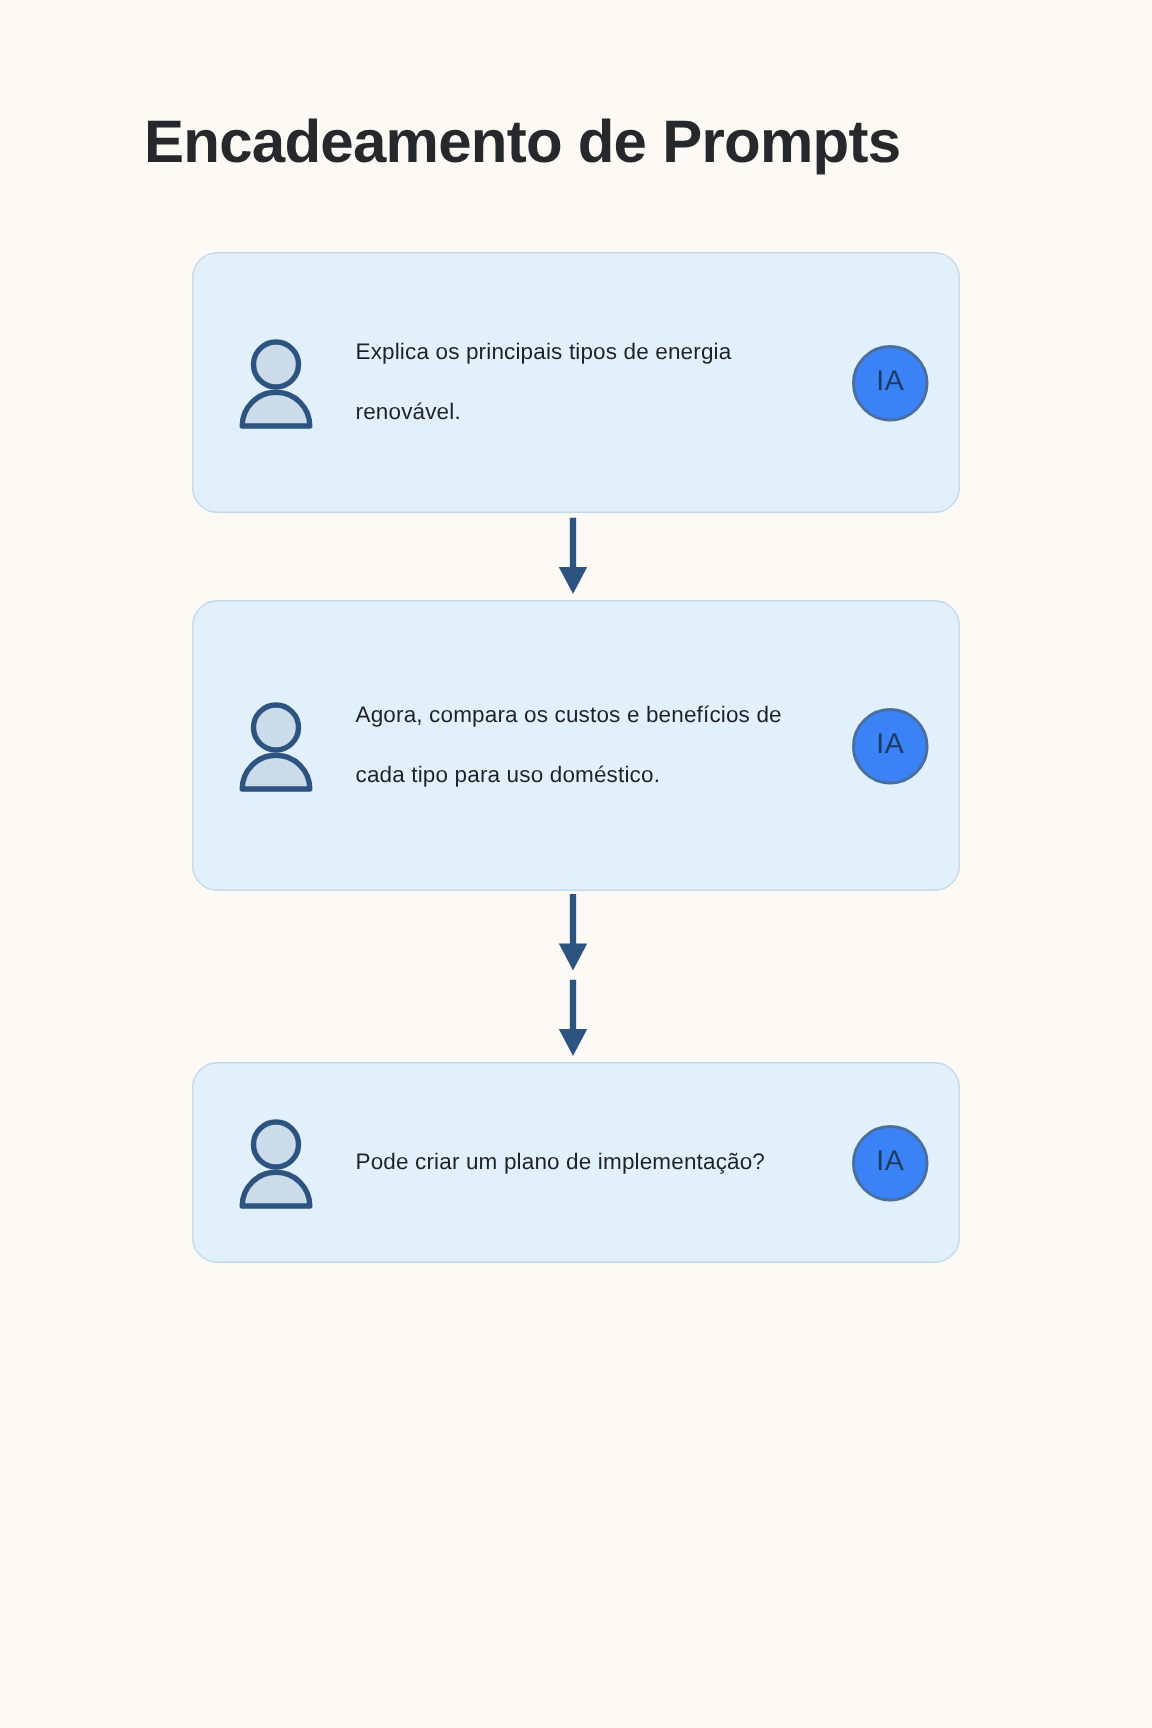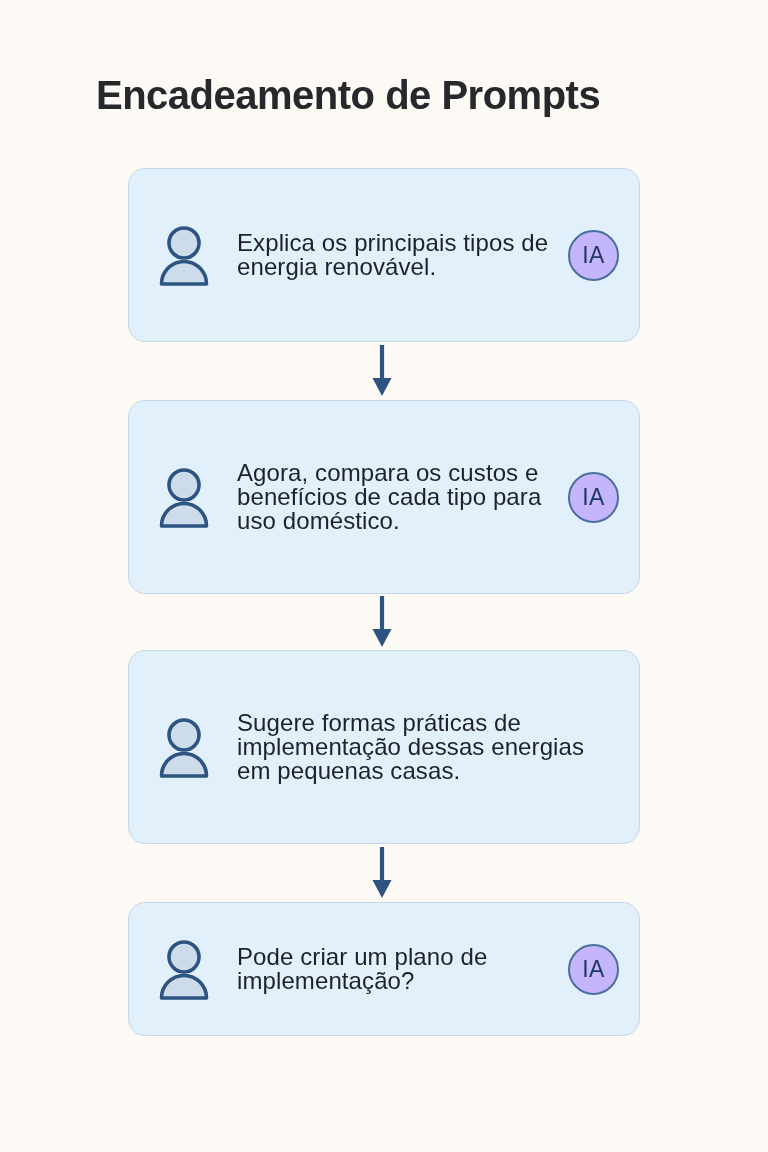--- a/index.html
+++ b/index.html
@@ -60,38 +60,38 @@
   .card-icon {
     flex: 0 0 auto;
     width: 58px;
     height: 62px;
     margin-right: 24px;
     display: block;
   }
 
   .card-text {
     flex: 1 1 auto;
-    font-size: 24px;
-    line-height: 24px;
+    font-size: 15px;
+    line-height: 40px;
     color: #1e2228;
     letter-spacing: 0.1px;
     padding-right: 8px;
   }
 
   .card-badge {
     flex: 0 0 auto;
     width: 47px;
     height: 47px;
     border-radius: 50%;
     border: 2.4px solid #4a6f9e;
-    background: #c4b5fd;
+    background: #3b82f6;
     display: flex;
     align-items: center;
     justify-content: center;
-    font-size: 23px;
+    font-size: 19px;
     font-weight: 400;
     color: #1d3b61;
     letter-spacing: 0.3px;
     margin-left: 10px;
   }
 
   .badge-spacer {
     flex: 0 0 auto;
     width: 0px;
     height: 47px;
@@ -153,28 +153,20 @@
       <div class="card-badge">IA</div>
     </div>
 
     <div class="connector conn-2">
       <svg width="22" height="52" viewBox="0 0 22 52">
         <line x1="11" y1="0" x2="11" y2="36" stroke="#2d5480" stroke-width="4.2"></line>
         <path d="M11 51 L1.5 33 L20.5 33 Z" fill="#2d5480"></path>
       </svg>
     </div>
 
-    <div class="card card-3">
-      <svg class="card-icon" viewBox="0 0 58 62">
-        <circle cx="29" cy="19" r="15" fill="#ccdcea" stroke="#2d5480" stroke-width="3.6"></circle>
-        <path d="M6.5 60 A22.5 22.5 0 0 1 51.5 60 Z" fill="#ccdcea" stroke="#2d5480" stroke-width="3.6" stroke-linejoin="round"></path>
-      </svg>
-      <div class="card-text">Sugere formas práticas de implementação dessas energias em pequenas casas.</div>
-      <div class="badge-spacer"></div>
-    </div>
 
     <div class="connector conn-3">
       <svg width="22" height="52" viewBox="0 0 22 52">
         <line x1="11" y1="0" x2="11" y2="36" stroke="#2d5480" stroke-width="4.2"></line>
         <path d="M11 51 L1.5 33 L20.5 33 Z" fill="#2d5480"></path>
       </svg>
     </div>
 
     <div class="card card-4">
       <svg class="card-icon" viewBox="0 0 58 62">

